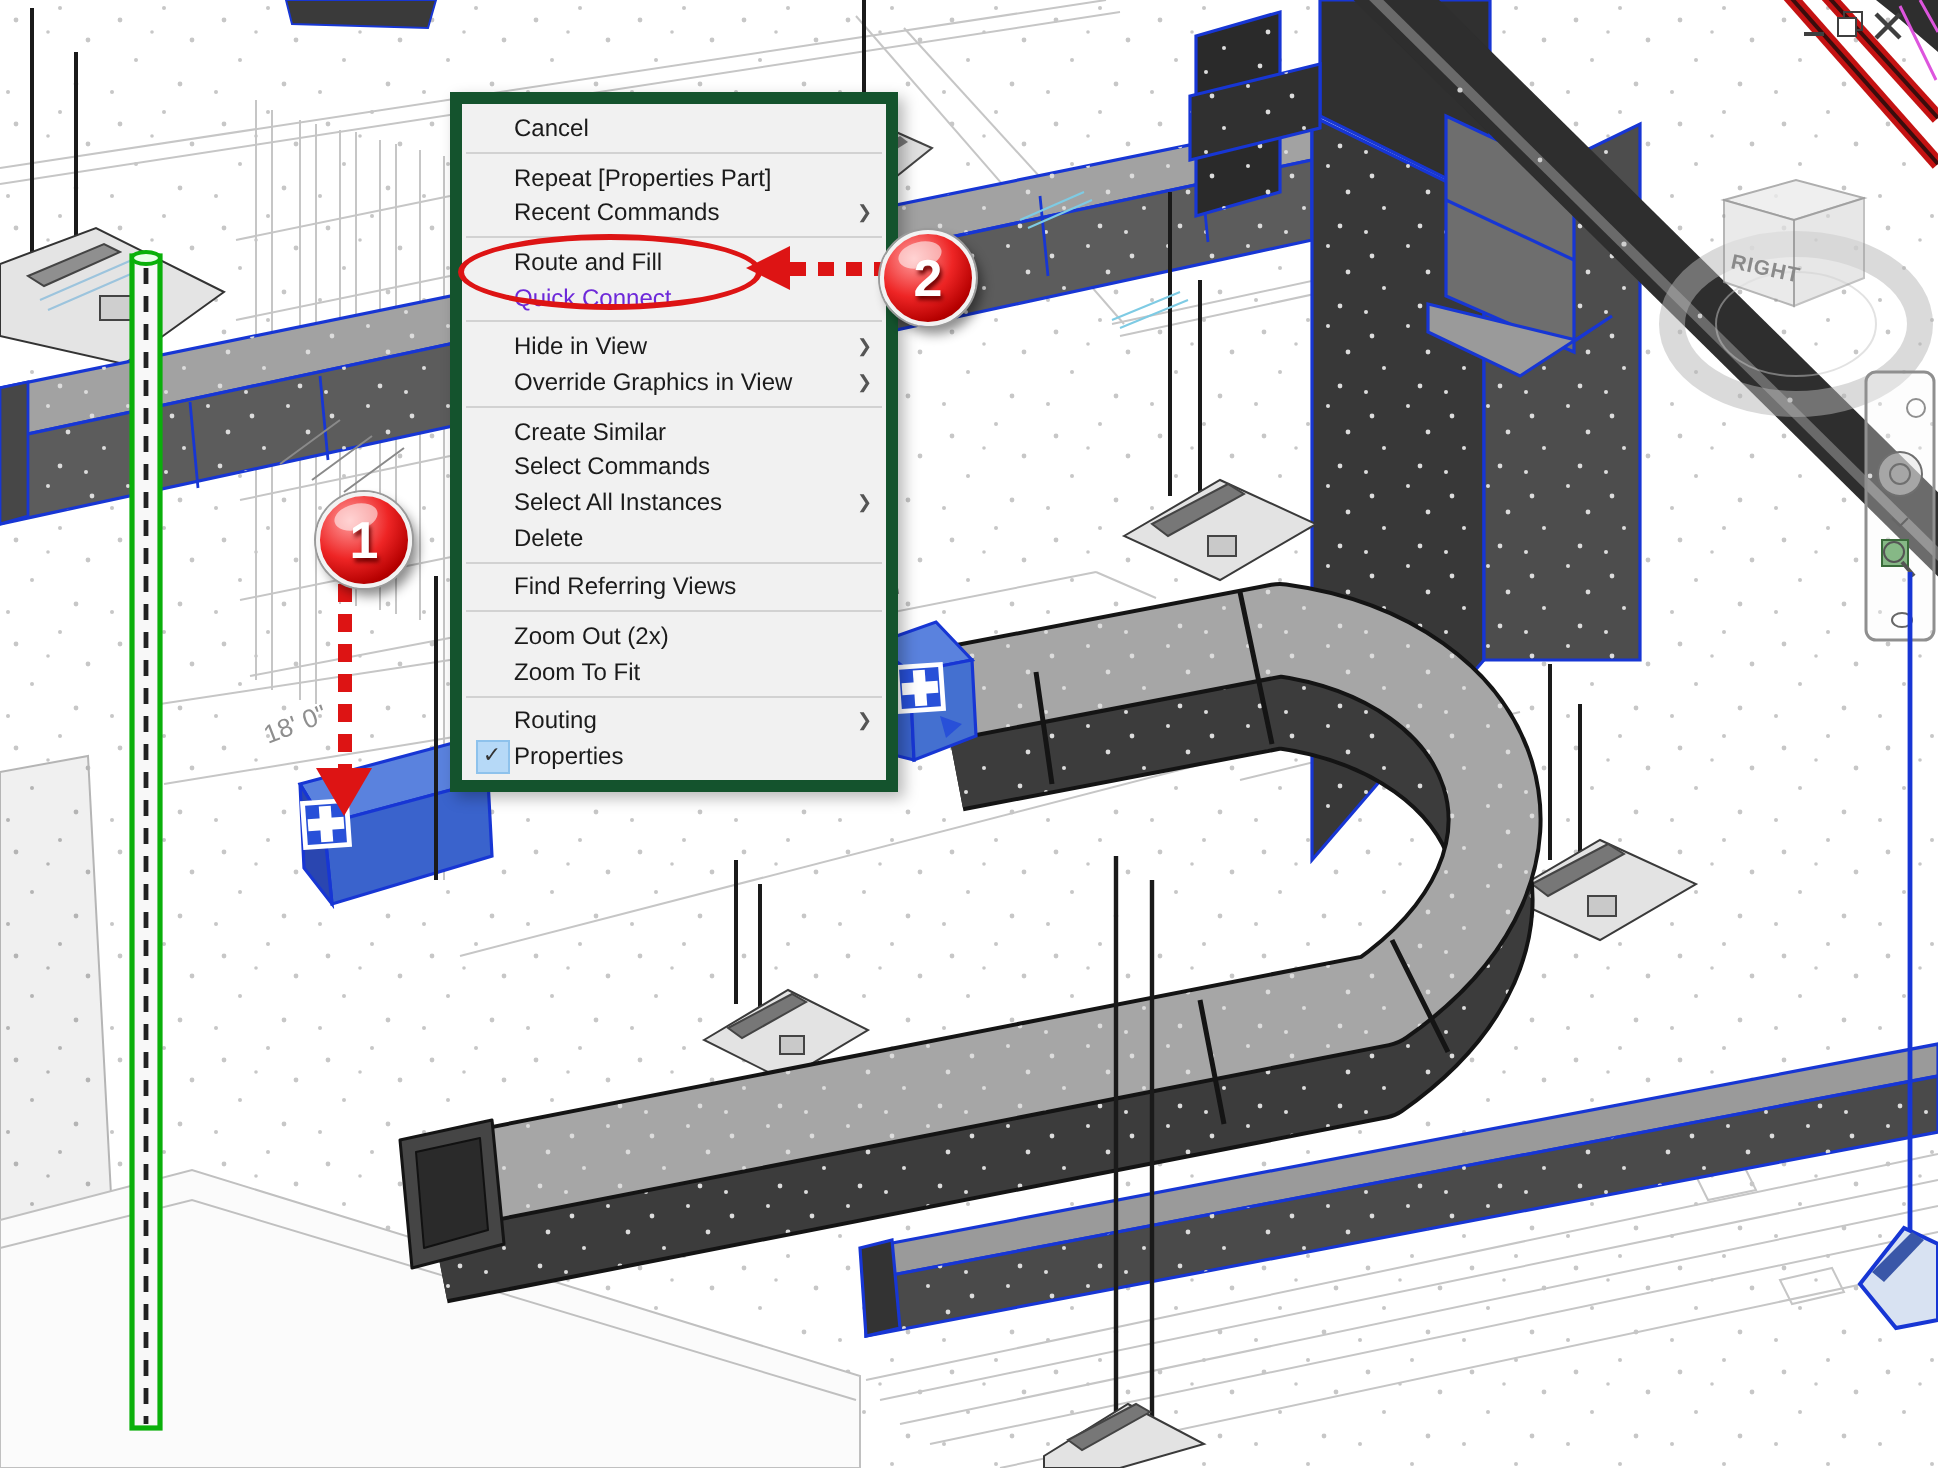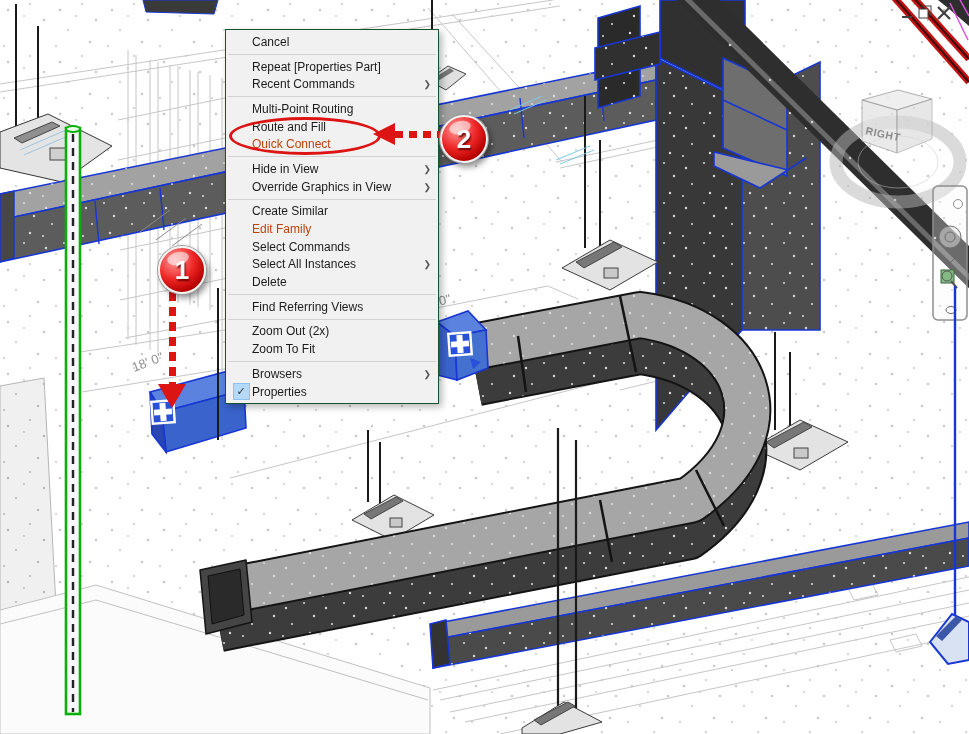--- a/index.html
+++ b/index.html
@@ -1,28 +1,28 @@
 <!DOCTYPE html>
 <html><head>
 <meta charset="utf-8">
 <style>
   html,body{margin:0;padding:0;}
   body{font-family:"Liberation Sans",sans-serif;}
   .stage{position:relative;width:969px;height:734px;overflow:hidden;background:#fff;}
   .stage svg{position:absolute;left:0;top:0;z-index:1;}
 
   
-  .ctx{position:absolute;left:225px;top:29px;width:212px;z-index:10;
-       background:#f1f1f1;border:1px solid #14532d;box-shadow:3px 3px 7px rgba(0,0,0,.28);
+  .ctx{position:absolute;left:225px;top:46px;width:212px;z-index:10;
+       background:#f1f1f1;border:6px solid #14532d;box-shadow:3px 3px 7px rgba(0,0,0,.28);
        padding:3px 0;font-size:12px;color:#1b1b1b;}
   .mi{display:flex;align-items:center;height:17.7px;padding:0 7px 0 4px;cursor:default;}
   .mi .gut{flex:0 0 22px;display:flex;align-items:center;justify-content:center;}
   .mi .lbl{flex:1;white-space:nowrap;}
   .mi .arrow{color:#555;font-size:9px;margin-left:auto;}
-  .mi.disabled .lbl{color:#c2410c;}
+  .mi.disabled .lbl{color:#6d28d9;}
   .sep{height:1px;background:#d2d2d2;margin:3px 2px;}
   .check{width:15px;height:15px;background:#b6d9f7;border:1px solid #8ec2ec;
          color:#333;font-size:11px;line-height:14px;text-align:center;}
 
   
   .hl-ellipse{position:absolute;left:229px;top:117px;width:146px;height:32px;
               border:3px solid #dd1414;border-radius:50%;z-index:20;}
   .ball{position:absolute;width:44px;height:44px;border-radius:50%;z-index:21;
         background:radial-gradient(circle at 34% 28%,#ff9d9d 0%,#ee2525 45%,#b50000 75%,#870000 100%);
         border:2px solid #f2f2f2;box-shadow:0 0 0 1px #9a9a9a,3px 4px 6px rgba(0,0,0,.45);
@@ -328,24 +328,20 @@
         <span class="lbl">Repeat [Properties Part]</span>
       </div>
   <div class="mi">
         <span class="gut"></span>
         <span class="lbl">Recent Commands</span>
         <span class="arrow">❯</span>
       </div>
   <div class="sep"></div>
   <div class="mi">
         <span class="gut"></span>
-        <span class="lbl">Multi-Point Routing</span>
-      </div>
-  <div class="mi">
-        <span class="gut"></span>
         <span class="lbl">Route and Fill</span>
       </div>
   <div class="mi disabled">
         <span class="gut"></span>
         <span class="lbl">Quick Connect</span>
       </div>
   <div class="sep"></div>
   <div class="mi">
         <span class="gut"></span>
         <span class="lbl">Hide in View</span>
@@ -354,24 +350,20 @@
   <div class="mi">
         <span class="gut"></span>
         <span class="lbl">Override Graphics in View</span>
         <span class="arrow">❯</span>
       </div>
   <div class="sep"></div>
   <div class="mi">
         <span class="gut"></span>
         <span class="lbl">Create Similar</span>
       </div>
-  <div class="mi disabled">
-        <span class="gut"></span>
-        <span class="lbl">Edit Family</span>
-      </div>
   <div class="mi">
         <span class="gut"></span>
         <span class="lbl">Select Commands</span>
       </div>
   <div class="mi">
         <span class="gut"></span>
         <span class="lbl">Select All Instances</span>
         <span class="arrow">❯</span>
       </div>
   <div class="mi">
@@ -388,21 +380,21 @@
         <span class="gut"></span>
         <span class="lbl">Zoom Out (2x)</span>
       </div>
   <div class="mi">
         <span class="gut"></span>
         <span class="lbl">Zoom To Fit</span>
       </div>
   <div class="sep"></div>
   <div class="mi">
         <span class="gut"></span>
-        <span class="lbl">Browsers</span>
+        <span class="lbl">Routing</span>
         <span class="arrow">❯</span>
       </div>
   <div class="mi">
         <span class="gut">
           <span class="check">✓</span>
         </span>
         <span class="lbl">Properties</span>
       </div>
 </div>
 

